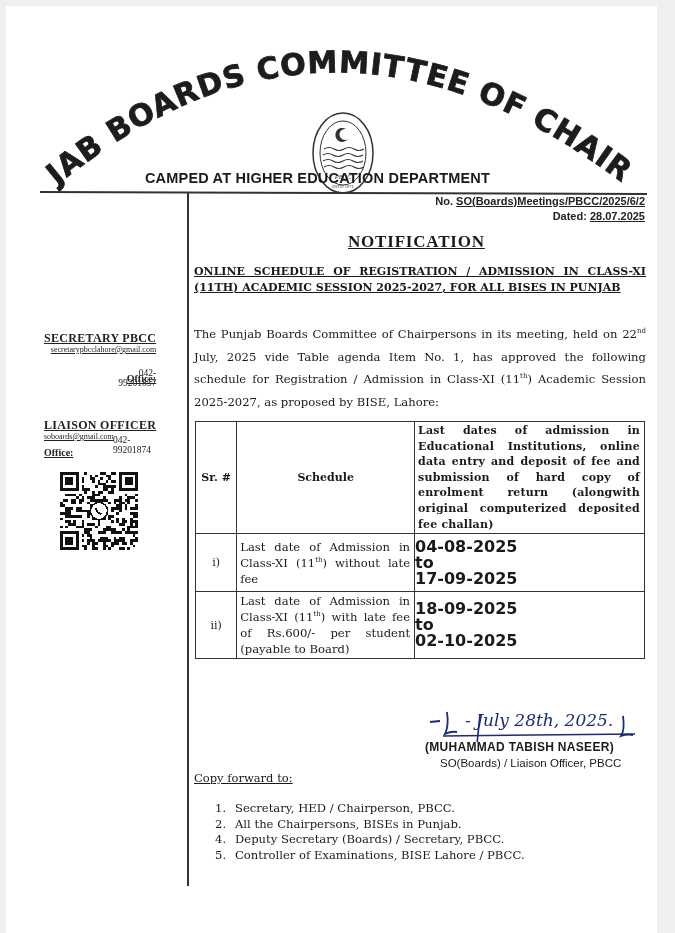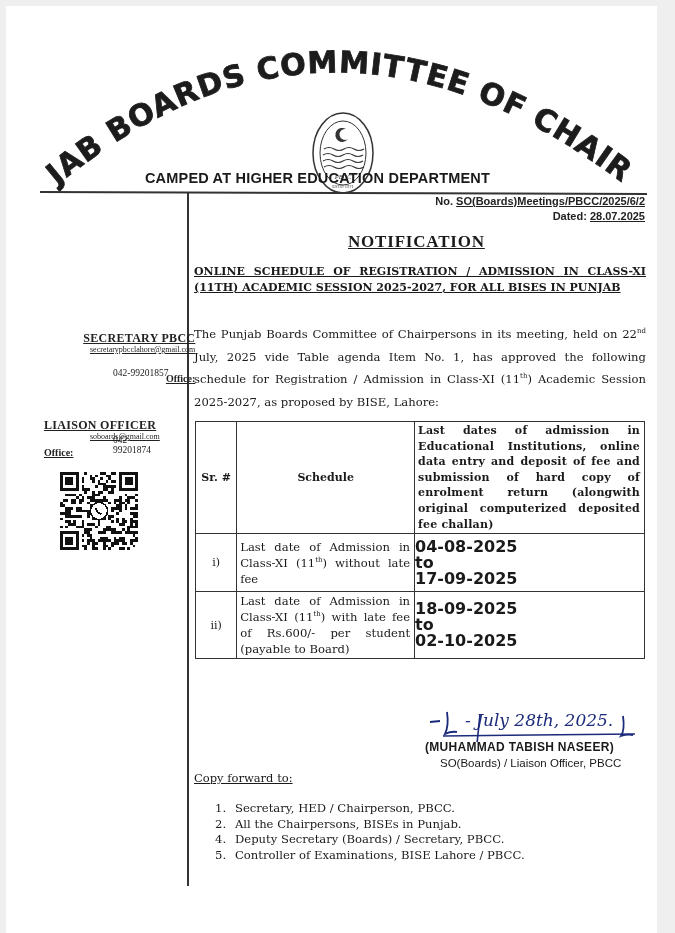--- a/index.html
+++ b/index.html
@@ -42,21 +42,21 @@
     }
     .body-text {
       position: absolute; left: 194px; top: 323px; width: 452px;
       font-family: "DejaVu Serif", serif; font-size: 11.6px; line-height: 22.5px; text-align: justify;
     }
     sup { font-size: 7px; vertical-align: super; line-height: 0; }
 
     
     .side { position: absolute; left: 44px; font-family: "Liberation Serif", serif; color: #222; }
     .side .title { font-weight: bold; font-size: 12px; text-decoration: underline; letter-spacing: 0.3px; }
-    .side .email { font-size: 8px; text-decoration: underline; display: block; margin-top: -1px; margin-left: 46px; }
+    .side .email { font-size: 8px; text-decoration: underline; display: block; margin-top: -1px; }
     .side .office { font-weight: bold; font-size: 10px; text-decoration: underline; }
     .side .phone { font-size: 9.5px; position: absolute; left: 69px; }
     .qr { position: absolute; left: 60px; top: 472px; width: 78px; height: 78px; }
 
     
     table.sched {
       position: absolute; left: 195px; top: 421px; width: 450px;
       border-collapse: collapse; font-family: "DejaVu Serif", serif; font-size: 11.5px;
     }
     table.sched td { border: 1.3px solid #333; vertical-align: middle; }

